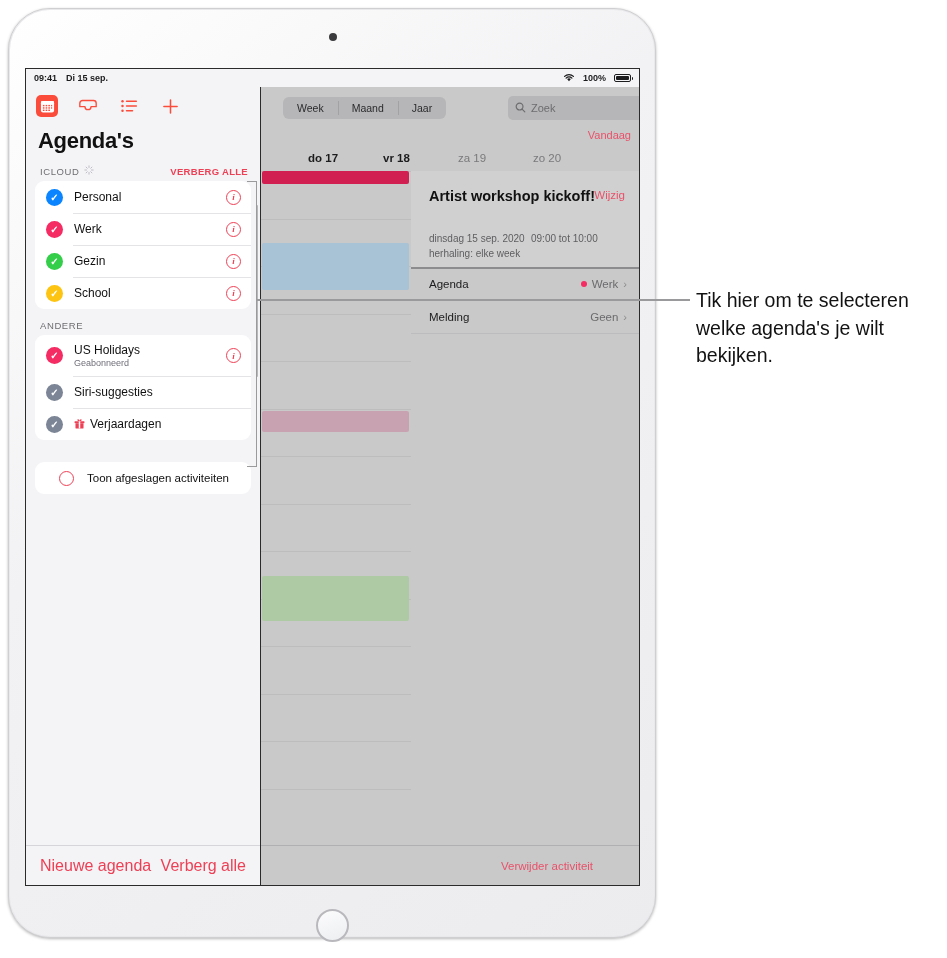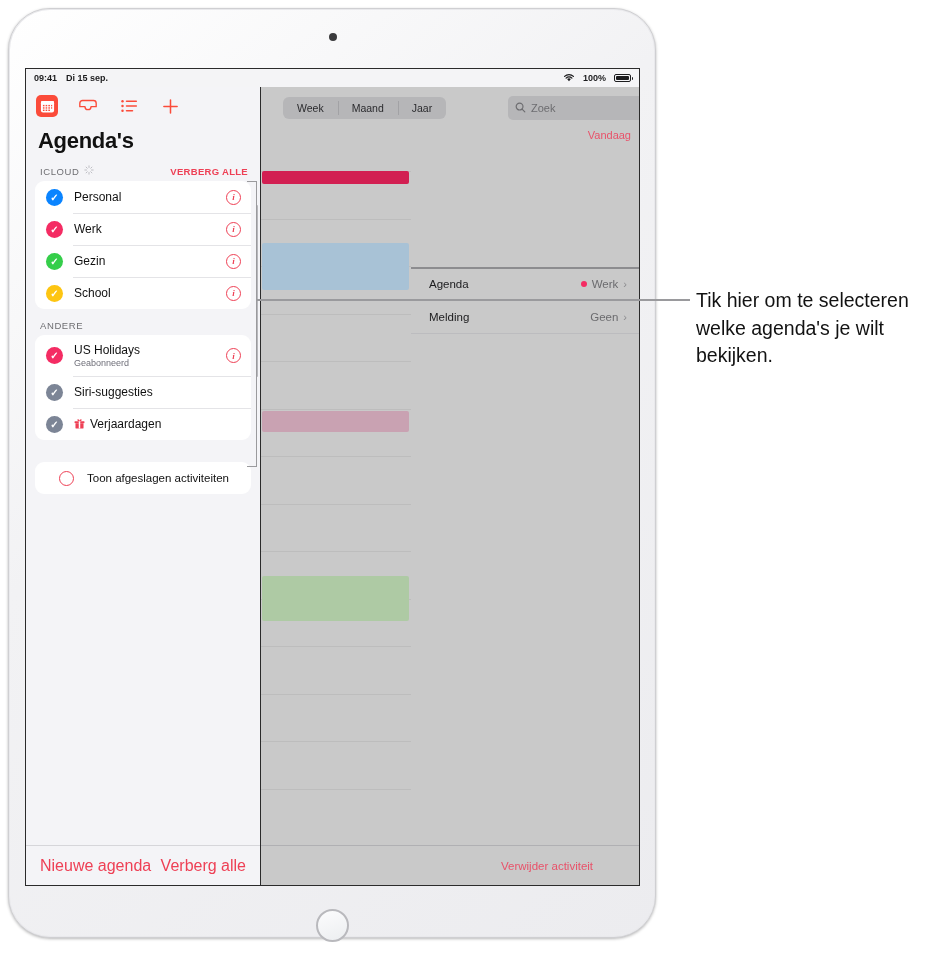--- a/index.html
+++ b/index.html
@@ -264,20 +264,26 @@
                 <line x1="7.7" y1="7.7" x2="10.7" y2="10.7" stroke="#6d6d70" stroke-width="1.3" stroke-linecap="round"></line>
               </svg>
           </span>
           <span class="ph">Zoek</span>
 
         </div>
       </div>
 
       <div class="todayrow">Vandaag</div>
 
+      <div class="dayhdr">
+        <span class="cur" style="left:282px">do 17</span>
+        <span class="cur" style="left:357px">vr 18</span>
+        <span class="dim" style="left:432px">za 19</span>
+        <span class="dim" style="left:507px">zo 20</span>
+      </div>
 
       <div class="leftstrip"></div>
 
       <div class="gridcol">
         <div class="slot"></div>
         <div class="slot"></div>
         <div class="slot"></div>
         <div class="slot"></div>
         <div class="slot"></div>
         <div class="slot"></div>
@@ -289,20 +295,27 @@
         <div class="slot"></div>
         <div class="slot"></div>
         <div class="slot"></div>
         <div class="ev" style="top:0px;height:13px;background:#d21f52"></div>
         <div class="ev" style="top:72px;height:47px;background:#a8c2d6"></div>
         <div class="ev" style="top:240px;height:21px;background:#c9a2b2"></div>
         <div class="ev" style="top:405px;height:45px;background:#aecaa4"></div>
       </div>
 
       <div class="detail">
+        <div class="detail-card">
+          <div class="ev-title">Artist workshop kickoff!</div>
+          <div class="ev-edit">Wijzig</div>
+          <div class="ev-meta1">dinsdag 15 sep. 2020</div>
+          <div class="ev-meta2">09:00 tot 10:00</div>
+          <div class="ev-meta3">herhaling: elke week</div>
+        </div>
         <div class="divider-strong"></div>
 
         <div class="drow" style="top:97px">
           <span>Agenda</span>
           <span class="rv">
             <span class="dot" style="background:#f42c63"></span>
             <span>Werk</span>
             <span class="chev">›</span>
           </span>
         </div>

